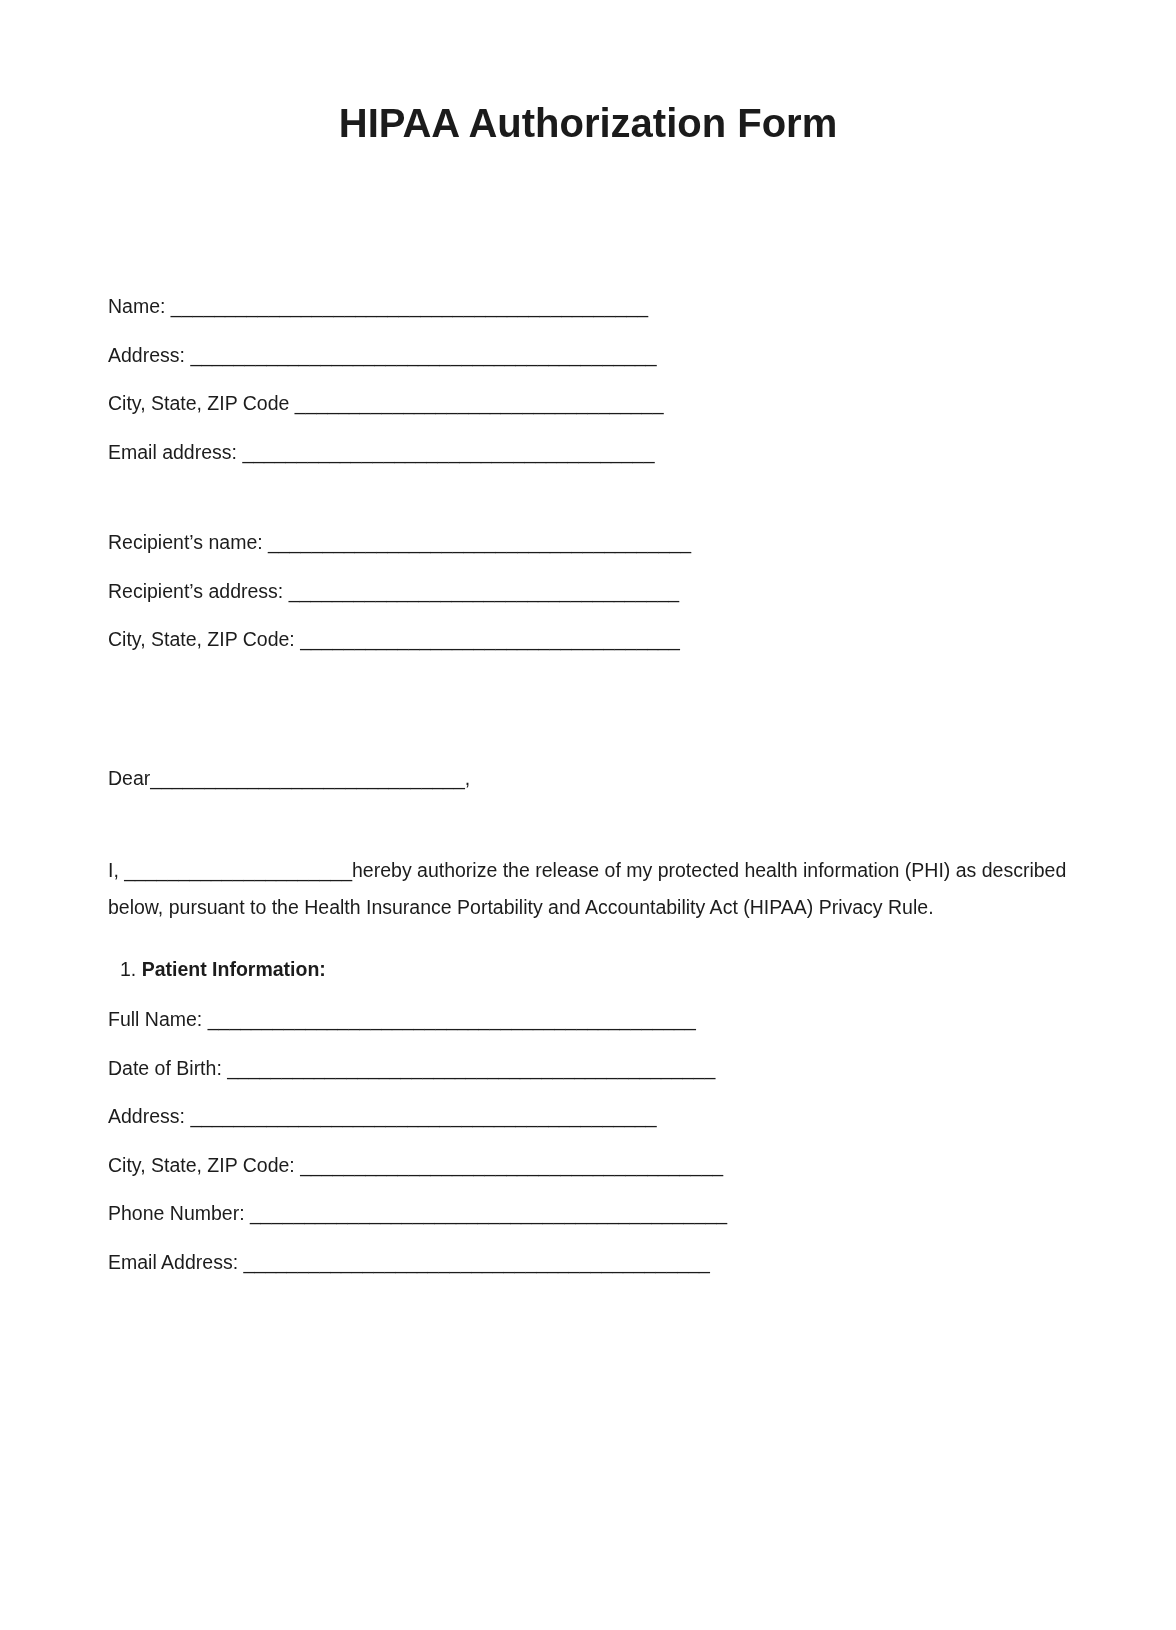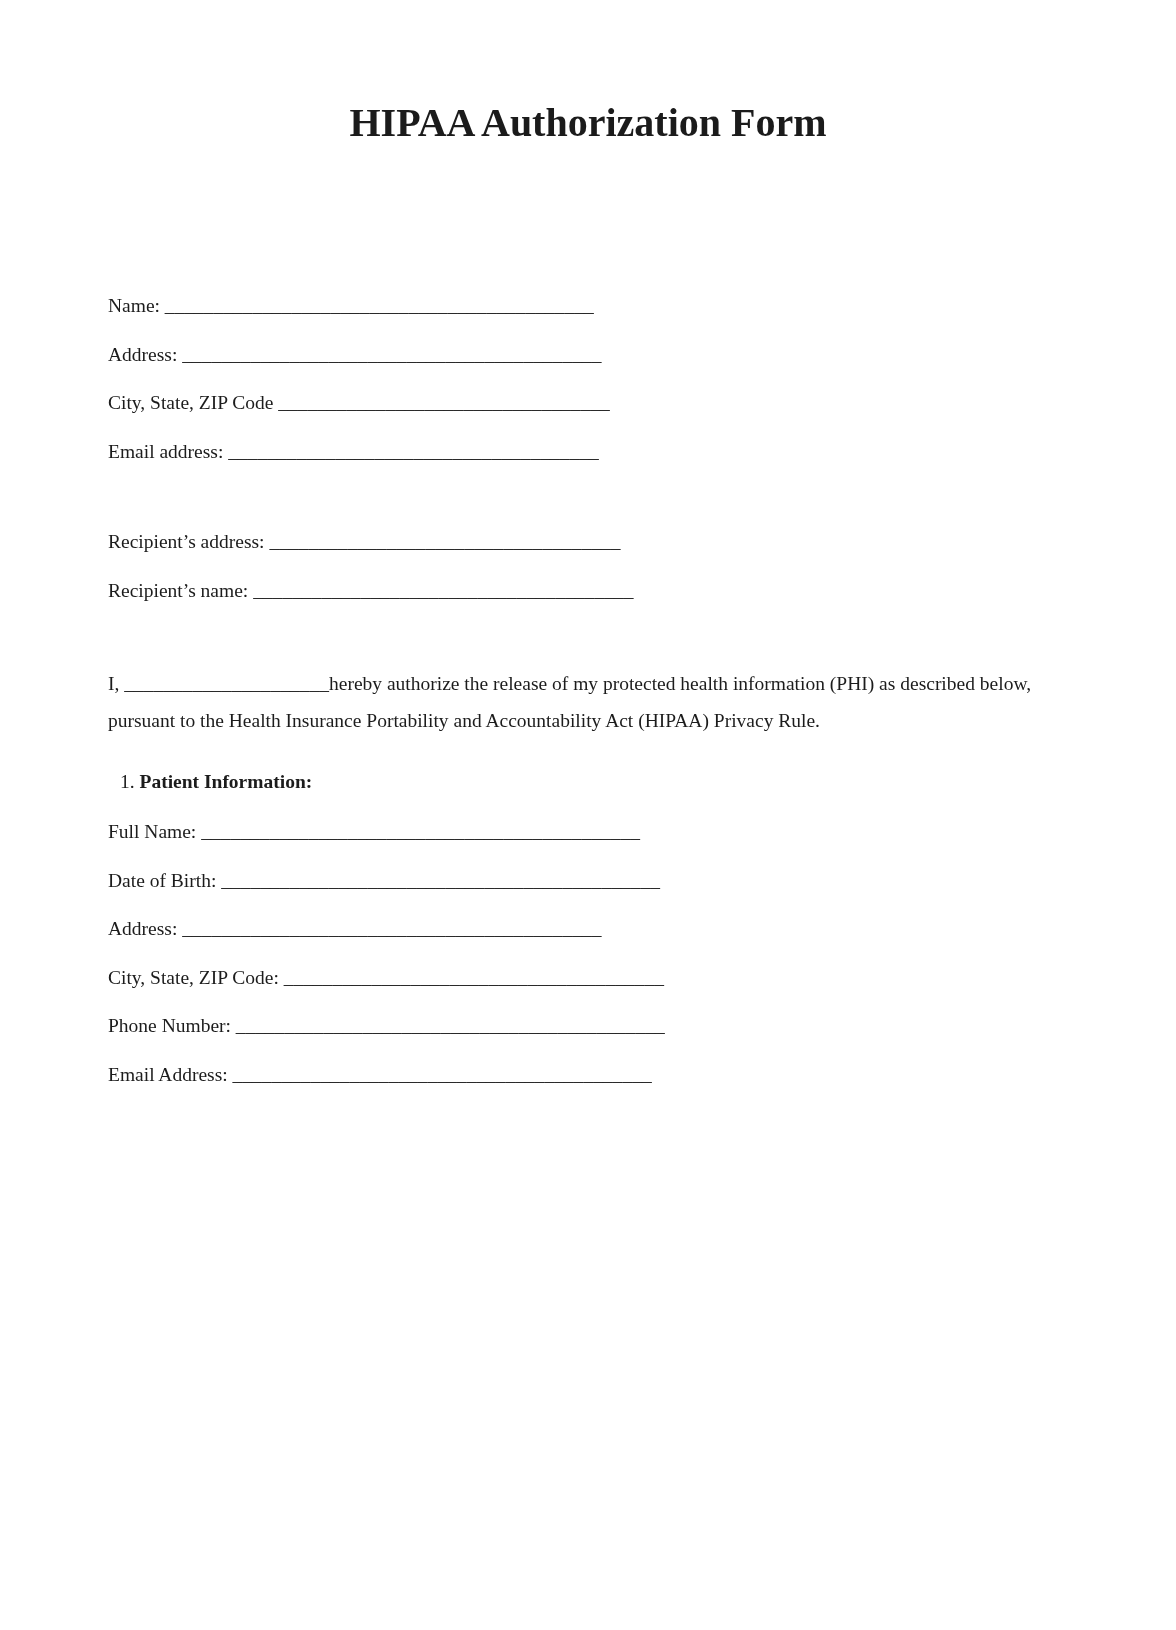--- a/index.html
+++ b/index.html
@@ -5,21 +5,21 @@
   html, body {
     margin: 0;
     padding: 0;
     background: #ffffff;
   }
   .page {
     width: 1176px;
     height: 1630px;
     background: #ffffff;
     color: #1c1c1c;
-    font-family: Liberation Serif, serif;
+    font-family: Liberation Sans, sans-serif;
     font-size: 19.5px;
     box-sizing: border-box;
     padding: 0 108px;
     overflow: hidden;
   }
   h1.doc-title {
     margin: 100px 0 0 0;
     font-size: 40px;
     font-weight: 700;
     text-align: center;
@@ -73,29 +73,36 @@
       <span class="blank">__________________________________</span>
     </p>
     <p class="line">
       <span>Email address:</span>
       <span class="blank">______________________________________</span>
     </p>
   </div>
 
   <div class="group g2">
     <p class="line">
+      <span>Recipient’s name:</span>
+      <span class="blank">_______________________________________</span>
+    </p>
+    <p class="line">
       <span>Recipient’s address:</span>
       <span class="blank">____________________________________</span>
     </p>
     <p class="line">
-      <span>Recipient’s name:</span>
-      <span class="blank">_______________________________________</span>
+      <span>City, State, ZIP Code:</span>
+      <span class="blank">___________________________________</span>
     </p>
   </div>
 
+  <div class="salutation-wrap">
+    <p class="salutation"><span>Dear</span><span class="blank">_____________________________</span><span>,</span></p>
+  </div>
 
   <p class="para"><span>I,</span> <span class="blank">_____________________</span><span>hereby authorize the release of my protected health information (PHI) as described below, pursuant to the Health Insurance Portability and Accountability Act (HIPAA) Privacy Rule.</span></p>
 
   <p class="section-heading sec1">
     <span class="sec-num">1.</span>
     <span class="sec-title">Patient Information:</span>
   </p>
 
   <div class="group patient">
     <p class="line">

